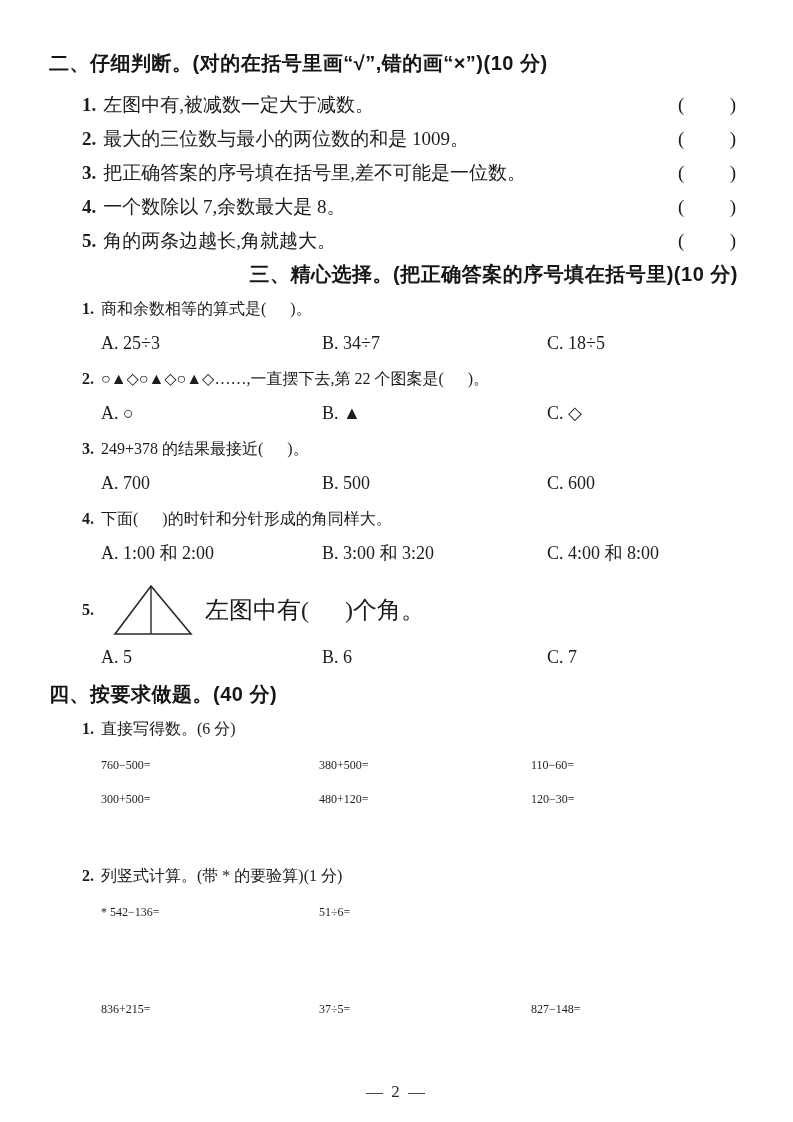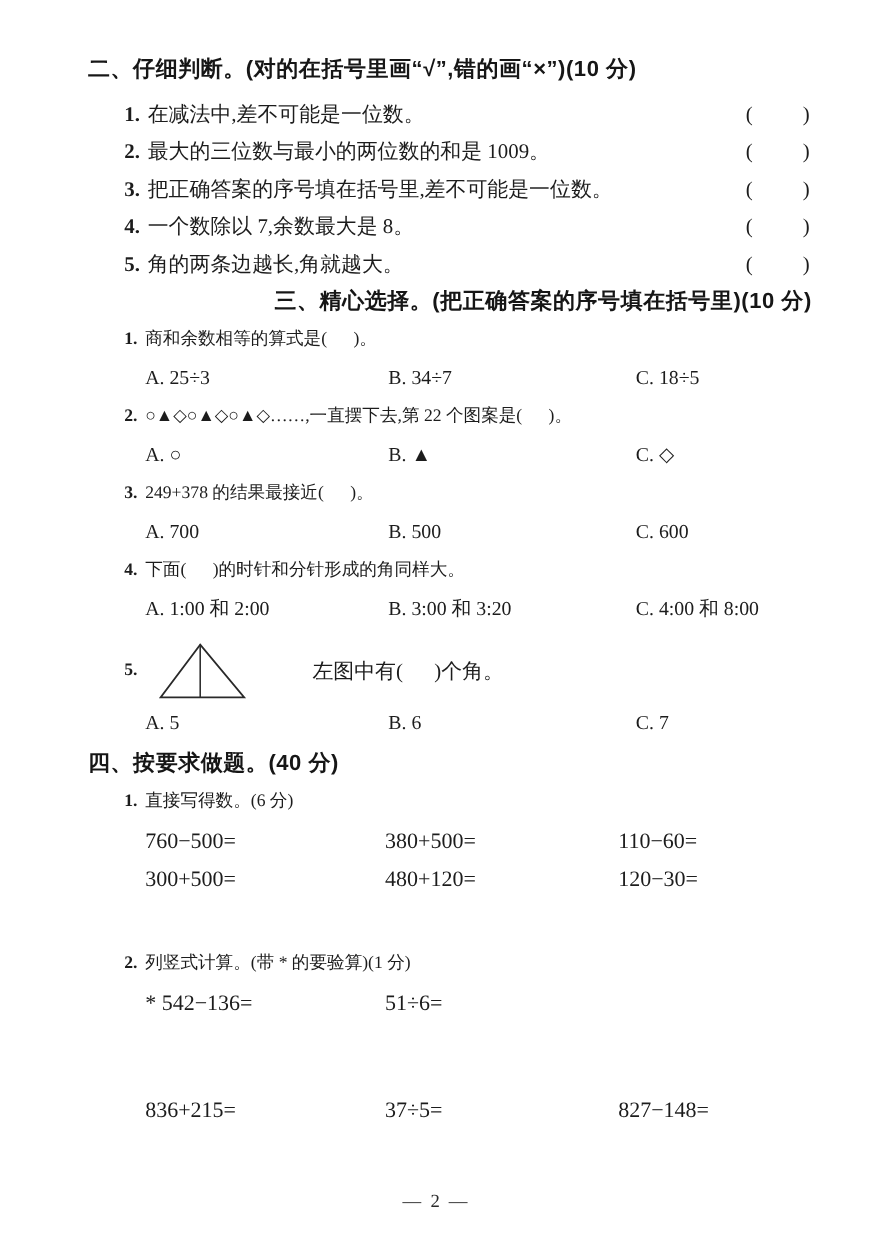--- a/index.html
+++ b/index.html
@@ -3,21 +3,21 @@
 <meta charset="utf-8">
 <style>
   html,body{margin:0;padding:0;}
   body{
     width:793px;height:1122px;background:#ffffff;
     font-family:"Liberation Serif","DejaVu Serif","DejaVu Sans",serif;
     color:#1c1c1c;overflow:hidden;
   }
   .paper{
     position:relative;width:793px;height:1122px;
-    box-sizing:border-box;padding:48px 55px 0 80px;
+    box-sizing:border-box;padding:48px 55px 0 49px;
   }
   .sec-heading{
     font-family:"Liberation Sans","DejaVu Sans",sans-serif;
     font-weight:700;font-size:20px;line-height:30px;margin:0;
     letter-spacing:.5px;color:#161616;
   }
   .judge-row{
     display:flex;align-items:baseline;font-size:19px;line-height:33px;
     margin-bottom:1px;padding-left:33px;
   }
@@ -31,31 +31,31 @@
     font-size:16px;line-height:28px;padding-left:33px;
     white-space:pre-wrap;margin-top:8px;
   }
   .qline.first{margin-top:6px;}
   .opt-row{
     display:grid;grid-template-columns:221px 225px 1fr;
     padding-left:52px;font-size:18px;line-height:28px;margin-top:6px;
   }
   .calc-row{
     display:grid;grid-template-columns:218px 212px 1fr;
-    padding-left:52px;font-size:20px;line-height:33px;margin-top:1px;
+    padding-left:52px;font-size:12px;line-height:33px;margin-top:1px;
   }
   .sec-choice .sec-heading{margin-top:2px;text-align:right;}
   .sec-work .sec-heading{margin-top:8px;}
   .sub-title{margin-top:6px;}
   .sub-title-2{margin-top:46px;}
   .q5-row{
     display:flex;align-items:center;gap:10px;
     padding-left:33px;margin-top:16px;height:54px;
   }
-  .q5-text{font-size:19px;white-space:pre-wrap;margin-left:48px;}
+  .q5-text{font-size:24px;white-space:pre-wrap;}
   .tri-svg{display:block;}
   .calc-rows-direct{margin-top:6px;}
   .calc-rows-vertical{margin-top:6px;}
   .vrow2{margin-top:64px;}
   .page-footer{
     position:absolute;left:0;right:0;top:1082px;text-align:center;
     font-size:17px;color:#2a2a2a;letter-spacing:2px;
   }
   .judge-list{margin-top:10px;}
 </style>
@@ -63,21 +63,21 @@
 <body>
 
 <div class="paper">
 
   <section class="sec-judge">
     <h2 class="sec-heading">二、仔细判断。(对的在括号里画“√”,错的画“×”)(10 分)</h2>
     <div class="judge-list">
 
       <div class="judge-row">
         <span class="qnum">1.</span>
-        <span class="judge-text">在减法中,差不可能是一位数。</span>
+        <span class="judge-text">左图中有,被减数一定大于减数。</span>
         <span class="blank-parens">
             <span>(</span>
             <span>)</span>
           </span>
       </div>
 
       <div class="judge-row">
         <span class="qnum">2.</span>
         <span class="judge-text">最大的三位数与最小的两位数的和是 1009。</span>
         <span class="blank-parens">

